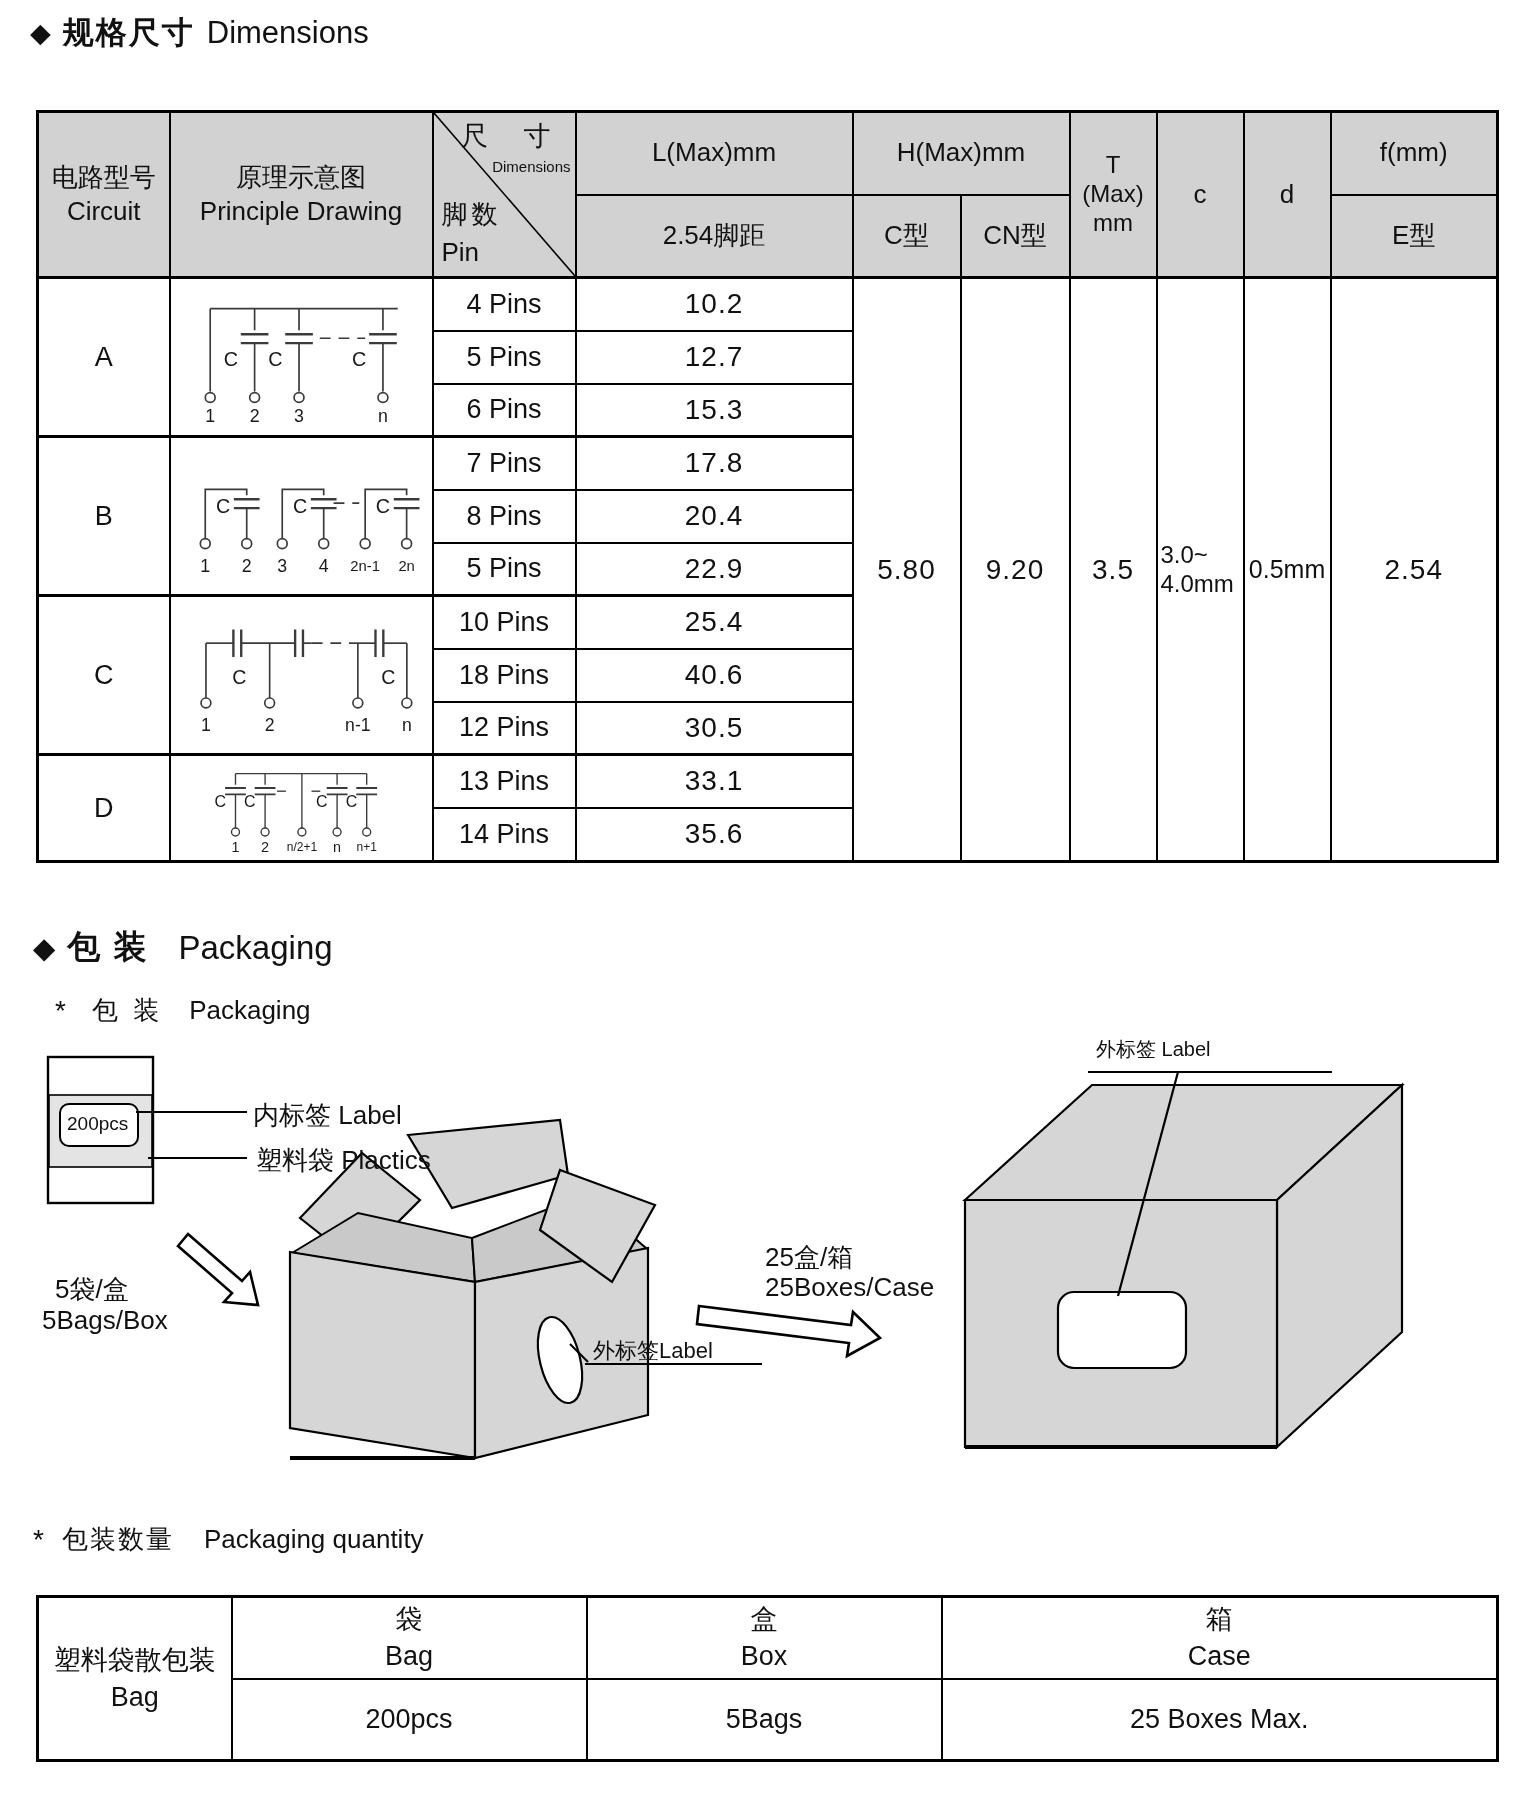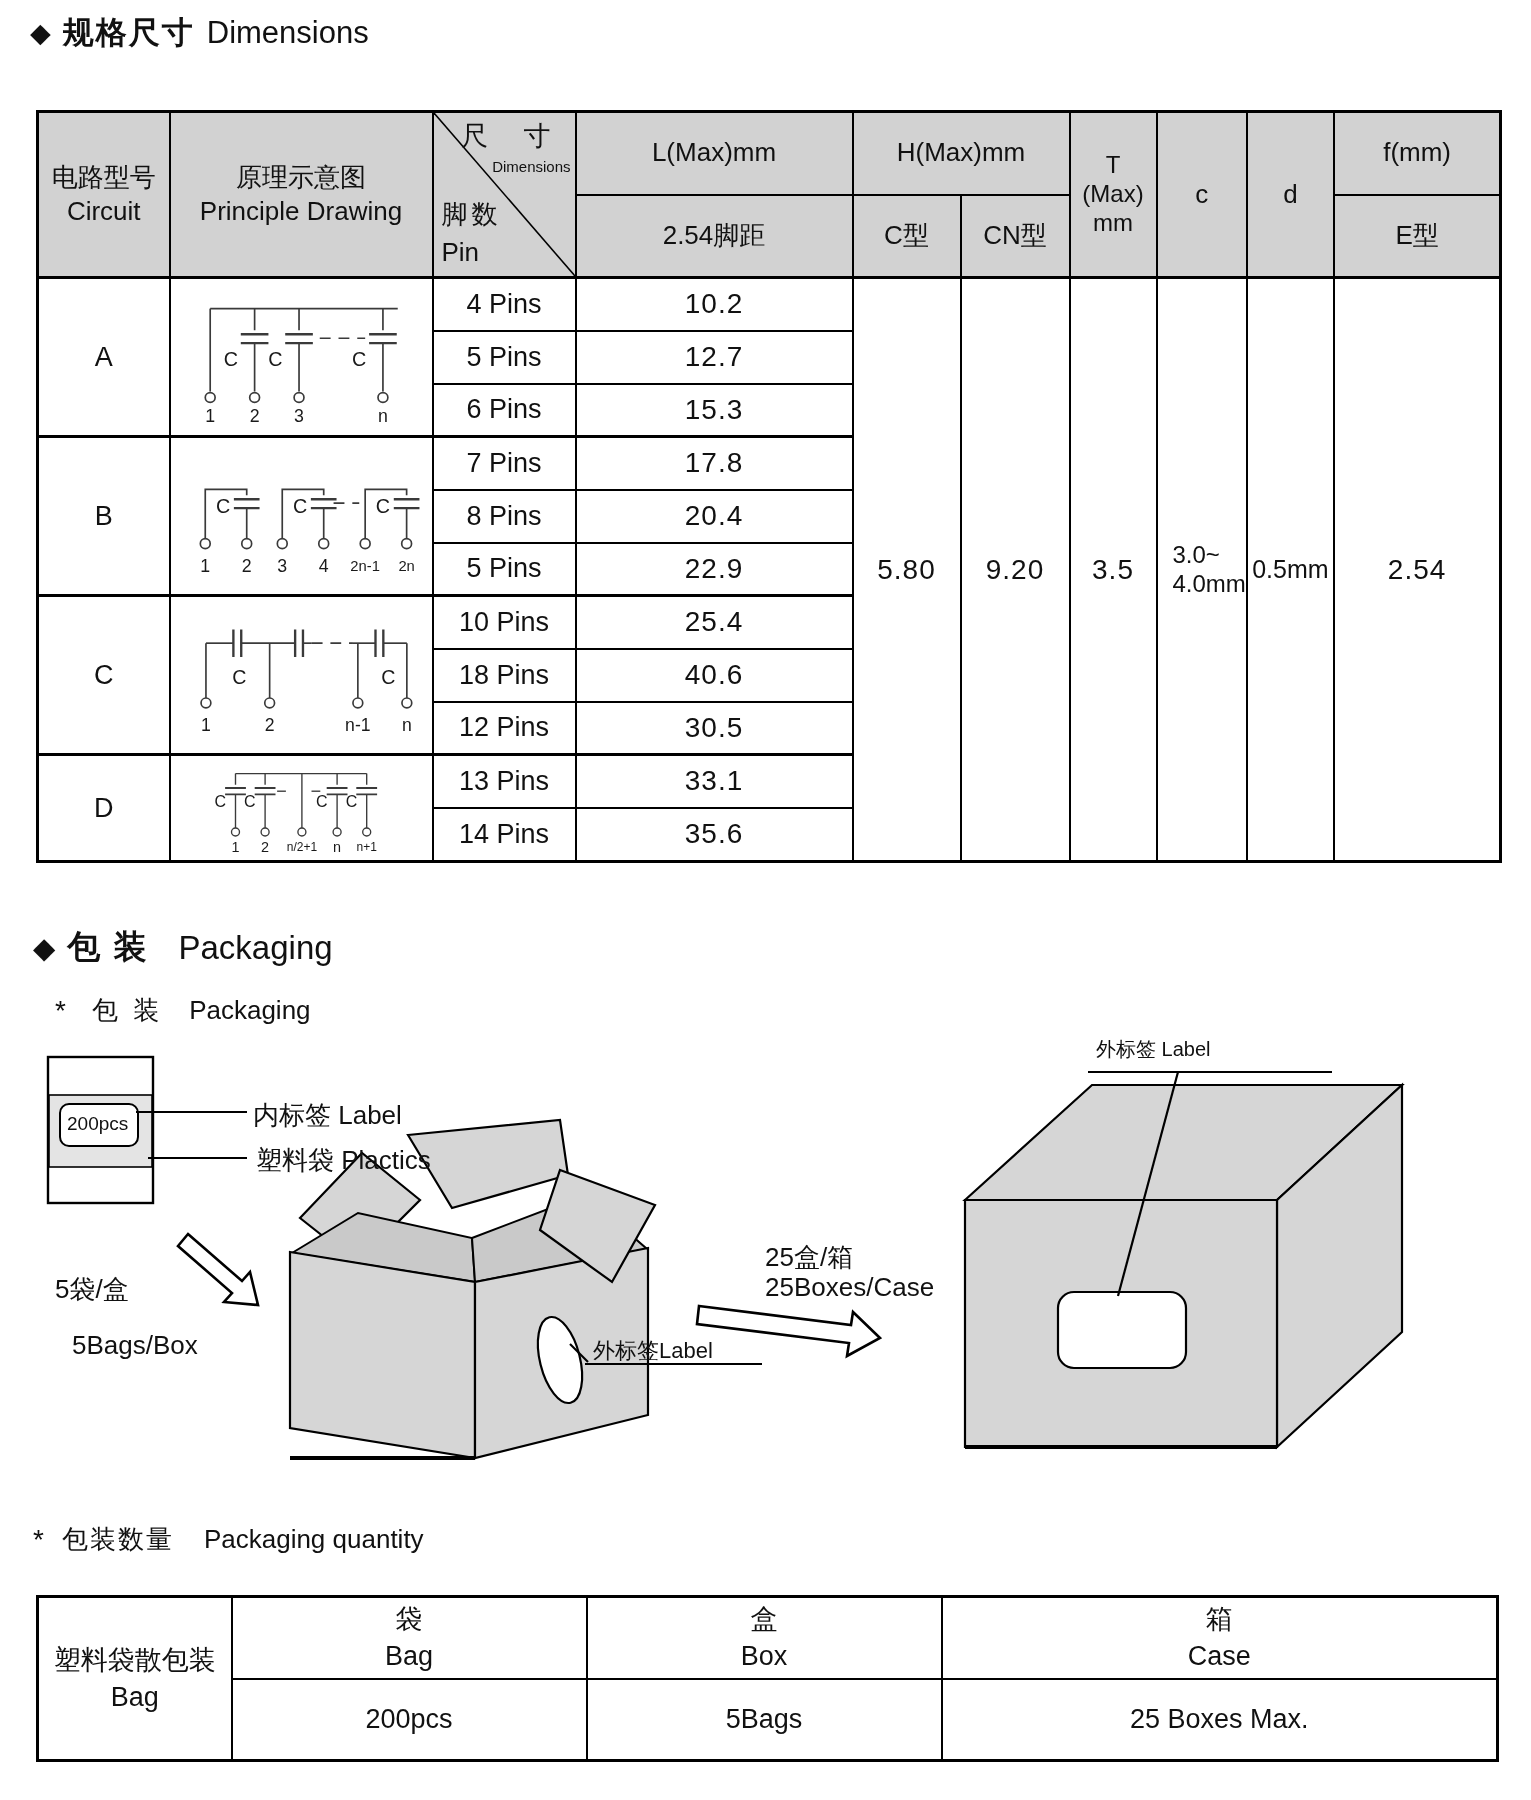--- a/index.html
+++ b/index.html
@@ -13,21 +13,21 @@
   .h-sub .star{font-size:28px;}
   .h-sub .zh{letter-spacing:4px;}
   
   table{border-collapse:collapse;table-layout:fixed;background:#fff;}
   .dim-table{border:3px solid #000;}
   .dim-table td{border:2px solid #000;text-align:center;vertical-align:middle;font-size:27px;padding:0;overflow:hidden;}
   .dim-table td.hdr{background:#d2d2d2;font-size:26px;line-height:1.3;}
   .dim-table tr.group-start td{border-top:3px solid #000;margin-left:45px;}
   .dim-table td.lv{font-size:28px;letter-spacing:1px;}
   .dim-table td.tcell{font-size:24px;line-height:1.2;}
-  .dim-table td.ccell{font-size:24px;text-align:left;padding-left:15px;line-height:1.2;}
+  .dim-table td.ccell{font-size:24px;text-align:left;padding-left:3px;line-height:1.2;}
   .dim-table td.dcell{font-size:25px;padding:0 1px;}
   .diagcell{position:relative;padding:0;}
   .diagcell .diagline{position:absolute;left:0;top:0;width:100%;height:100%;}
   .diagcell .dimzh{position:absolute;top:6px;right:10px;font-size:27px;letter-spacing:14px;}
   .diagcell .dimen{position:absolute;top:44px;right:4px;font-size:15px;}
   .diagcell .pinzh{position:absolute;bottom:44px;left:8px;font-size:26px;letter-spacing:4px;text-align:right;}
   .diagcell .pinen{position:absolute;bottom:6px;left:8px;font-size:26px;}
   
   .ckt{display:block;margin:0 auto;}
   .ckt line,.ckt path,.ckt polyline{stroke:#3a3a3a;stroke-width:1.7;fill:none;}
@@ -322,21 +322,21 @@
     <line class="thick" x1="965" y1="1447" x2="1277" y2="1447"></line>
   </g>
   <line class="lead" x1="1088" y1="1072" x2="1332" y2="1072"></line>
   <line class="lead" x1="1178" y1="1072" x2="1118" y2="1296"></line>
 </svg>
 
 <div class="lbl-small" style="left:67px;top:1113px;">200pcs</div>
 <div class="lbl" style="left:253px;top:1098px;">内标签 Label</div>
 <div class="lbl" style="left:256px;top:1143px;text-align:right;">塑料袋 Plactics</div>
 <div class="lbl" style="left:55px;top:1272px;">5袋/盒</div>
-<div class="lbl" style="left:72px;top:1305px;margin-top:25px;">5Bags/Box</div>
+<div class="lbl" style="left:42px;top:1305px;">5Bags/Box</div>
 <div class="lbl-box-callout" style="left:593px;top:1336px;">外标签Label</div>
 <div class="lbl" style="left:765px;top:1240px;">25盒/箱</div>
 <div class="lbl" style="left:765px;top:1272px;">25Boxes/Case</div>
 <div class="lbl" style="left:1096px;top:1036px;font-size:20px;">外标签 Label</div>
 
 <div class="abs h-sub" style="left:33px;top:1522px;gap:18px;">
   <span class="star">*</span>
   <span class="zh" style="letter-spacing:2px">包装数量</span>
   <span style="margin-left:12px">Packaging quantity</span>
 </div>

